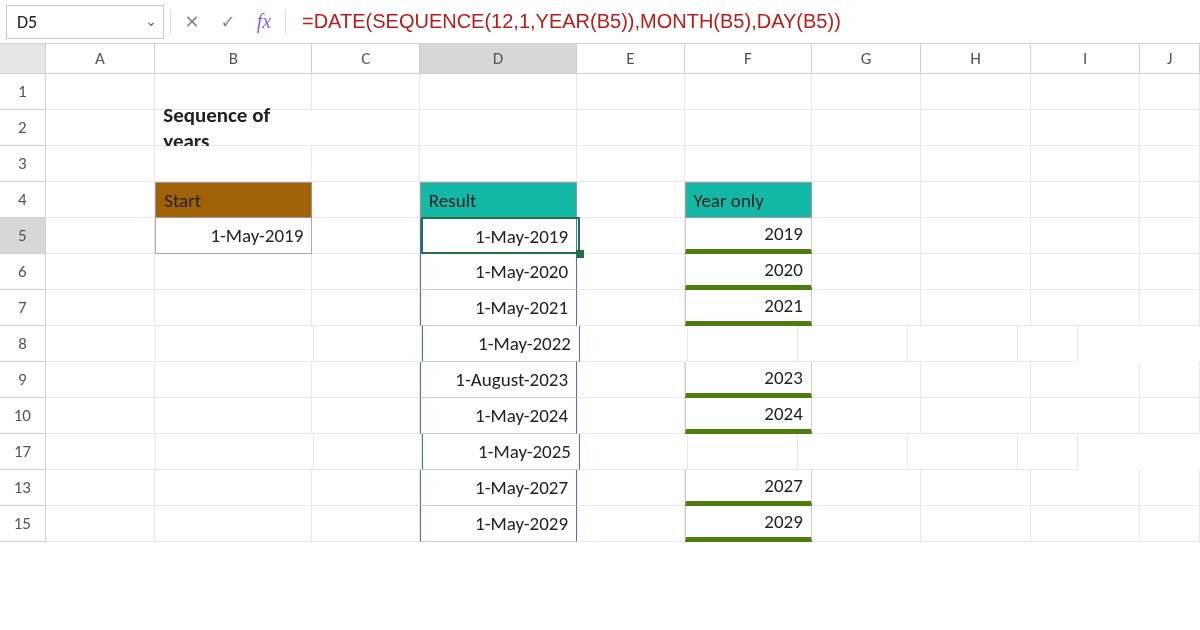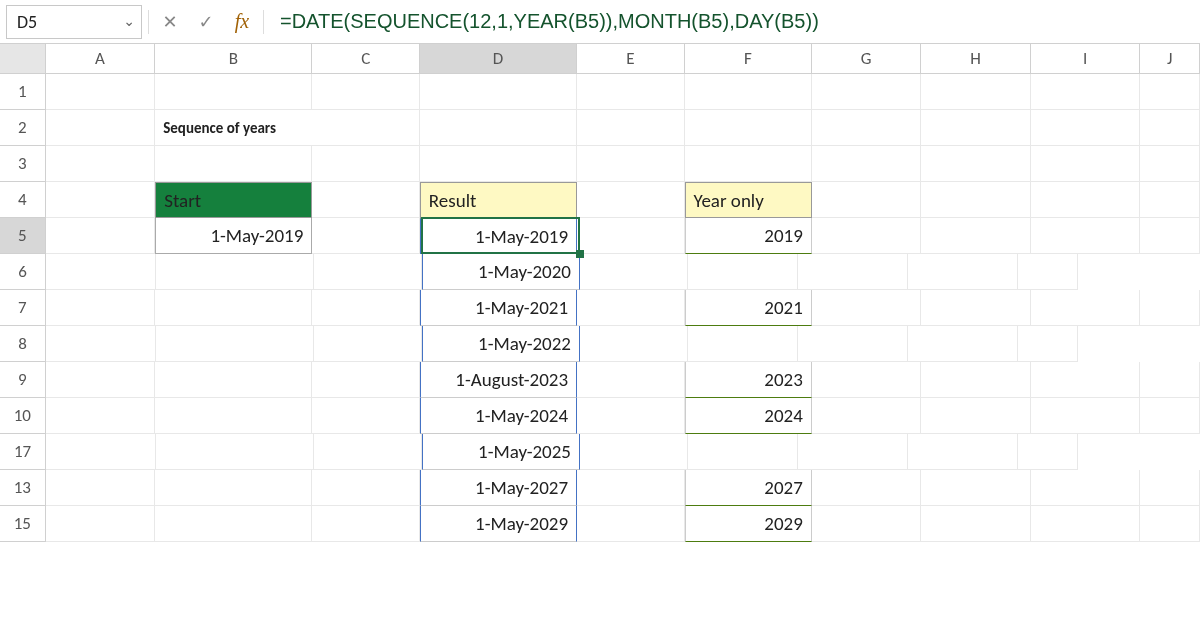--- a/index.html
+++ b/index.html
@@ -15,50 +15,50 @@
   .formula-bar {
     display: flex;
     align-items: center;
     height: 44px;
     border-bottom: 1px solid #d0d0d0;
     background: #fff;
     padding: 4px 6px;
     gap: 6px;
   }
   .name-box {
-    width: 136px;
+    width: 158px;
     height: 34px;
     border: 1px solid #c8c8c8;
     display: flex;
     align-items: center;
     justify-content: space-between;
     padding: 0 6px 0 10px;
     background: #fff;
     font-size: 18px;
     color: #222;
   }
   .name-box .chev { color: #666; font-size: 14px; }
   .fb-btn {
     width: 30px;
     height: 30px;
     display: flex;
     align-items: center;
     justify-content: center;
     color: #888;
     font-size: 18px;
   }
-  .fb-btn.fx { font-style: italic; font-family: "Times New Roman", serif; color: #a16207; font-size: 20px; }
+  .fb-btn.fx { font-style: italic; font-family: "Times New Roman", serif; color: #8b5cf6; font-size: 20px; }
   .fb-sep { width:1px; height:24px; background:#ddd; }
   .formula-input {
     flex: 1;
     height: 34px;
     border: none;
     outline: none;
     font-size: 20px;
-    color: #14532d;
+    color: #b91c1c;
     padding-left: 10px;
     background: #fff;
   }
   .grid-wrap {
     position: relative;
     width: 1200px;
   }
   .col-headers {
     display: flex;
     height: 30px;
@@ -112,49 +112,49 @@
     border-bottom: 1px solid #e8e8e8;
     display: flex;
     align-items: center;
     padding: 0 8px;
     font-size: 19px;
     color: #222;
     background: #fff;
     position: relative;
   }
   .cell.right { justify-content: flex-end; }
-  .cell.bold { font-weight: bold; font-size: 15px; }
+  .cell.bold { font-weight: bold; font-size: 21px; }
   .hdr-blue {
-    background: #15803d;
+    background: #a16207;
     border-top: 1px solid #999;
     border-left: 1px solid #999;
     border-right: 1px solid #999;
     border-bottom: 1px solid #999;
   }
   .hdr-green {
-    background: #fef9c3;
+    background: #14b8a6;
     border-top: 1px solid #999;
     border-left: 1px solid #999;
     border-right: 1px solid #999;
     border-bottom: 1px solid #999;
   }
   .box-b {
     border-left: 1px solid #aaa;
     border-right: 1px solid #aaa;
     border-bottom: 1px solid #aaa;
   }
   .spill {
     border-left: 1px solid #4472c4;
     border-right: 1px solid #4472c4;
     border-bottom: 1px solid #ccc;
   }
   .data-b {
     border-left: 1px solid #ccc;
     border-right: 1px solid #ccc;
-    border-bottom: 1px solid #4d7c0f;
+    border-bottom: 5px solid #4d7c0f;
   }
   
   .active-outline {
     position: absolute;
     border: 2px solid #217346;
     pointer-events: none;
     z-index: 10;
   }
   .fill-handle {
     position: absolute;
@@ -266,20 +266,21 @@
     <div class="cell col-J"></div>
   </div>
 
   <div class="row">
     <div class="row-h">6</div>
     <div class="cell col-A"></div>
     <div class="cell col-B"></div>
     <div class="cell col-C"></div>
     <div class="cell col-D spill right">1-May-2020</div>
     <div class="cell col-E"></div>
+    <div class="cell col-F data-b right">2020</div>
     <div class="cell col-G"></div>
     <div class="cell col-H"></div>
     <div class="cell col-I"></div>
     <div class="cell col-J"></div>
   </div>
   <div class="row">
     <div class="row-h">7</div>
     <div class="cell col-A"></div>
     <div class="cell col-B"></div>
     <div class="cell col-C"></div>

